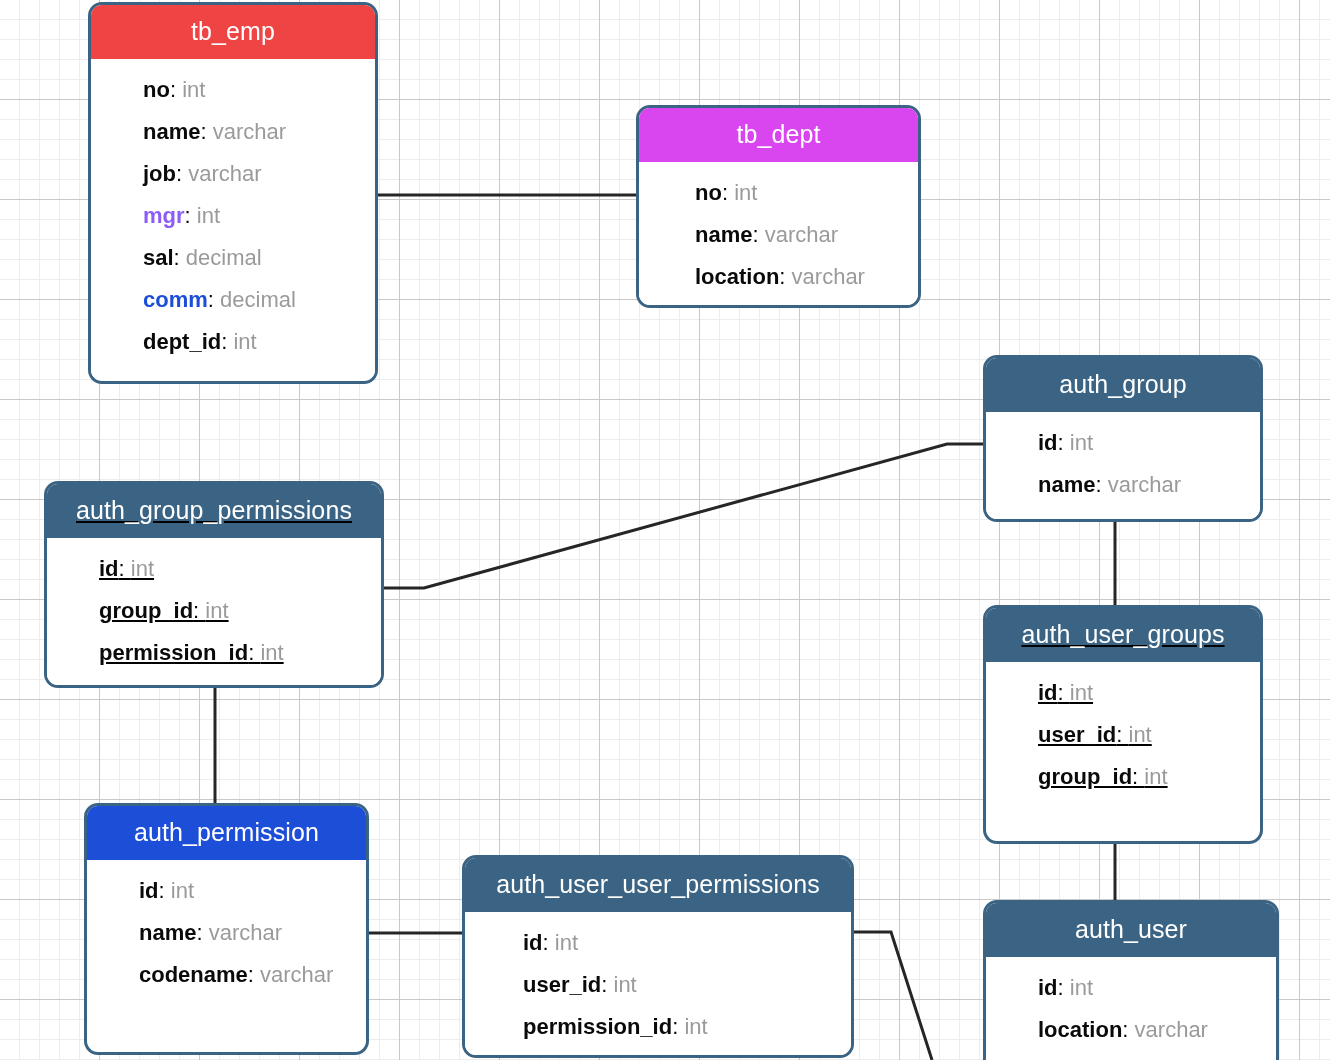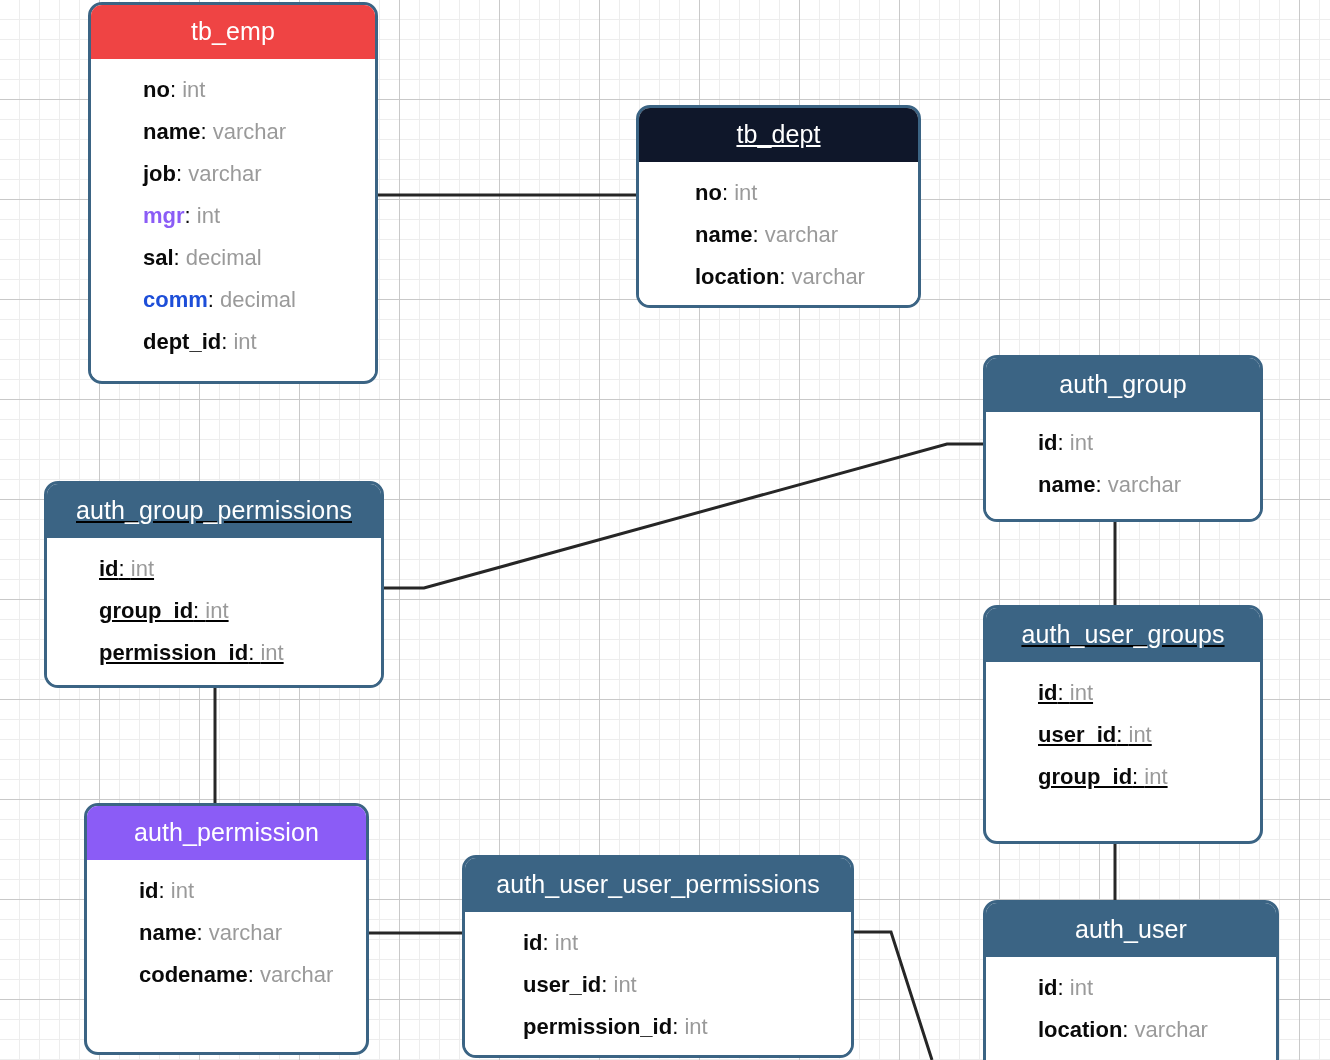--- a/index.html
+++ b/index.html
@@ -97,21 +97,21 @@
           <div class="field"><span class="fname" style="color: rgb(10, 10, 10);">no</span><span style="color: rgb(10, 10, 10);">: </span><span class="ftype" style="color: rgb(154, 154, 154);">int</span></div>
           <div class="field"><span class="fname" style="color: rgb(10, 10, 10);">name</span><span style="color: rgb(10, 10, 10);">: </span><span class="ftype" style="color: rgb(154, 154, 154);">varchar</span></div>
           <div class="field"><span class="fname" style="color: rgb(10, 10, 10);">job</span><span style="color: rgb(10, 10, 10);">: </span><span class="ftype" style="color: rgb(154, 154, 154);">varchar</span></div>
           <div class="field"><span class="fname" style="color: #8b5cf6;">mgr</span><span style="color: rgb(10, 10, 10);">: </span><span class="ftype" style="color: rgb(154, 154, 154);">int</span></div>
           <div class="field"><span class="fname" style="color: rgb(10, 10, 10);">sal</span><span style="color: rgb(10, 10, 10);">: </span><span class="ftype" style="color: rgb(154, 154, 154);">decimal</span></div>
           <div class="field"><span class="fname" style="color: #1d4ed8;">comm</span><span style="color: rgb(10, 10, 10);">: </span><span class="ftype" style="color: rgb(154, 154, 154);">decimal</span></div>
           <div class="field"><span class="fname" style="color: rgb(10, 10, 10);">dept_id</span><span style="color: rgb(10, 10, 10);">: </span><span class="ftype" style="color: rgb(154, 154, 154);">int</span></div>
         </div>
       </div>
       <div class="entity indent-md" style="left: 636px; top: 105px; width: 285px; height: 203px; border-color: rgb(59, 100, 132);">
-        <div class="entity-header" style="background: #0f172a; color: rgb(255, 255, 255); text-decoration: underline;">tb_dept</div>
+        <div class="entity-header" style="background: #d946ef; color: rgb(255, 255, 255);">tb_dept</div>
         <div class="entity-body">
           <div class="field"><span class="fname" style="color: rgb(10, 10, 10);">no</span><span style="color: rgb(10, 10, 10);">: </span><span class="ftype" style="color: rgb(154, 154, 154);">int</span></div>
           <div class="field"><span class="fname" style="color: rgb(10, 10, 10);">name</span><span style="color: rgb(10, 10, 10);">: </span><span class="ftype" style="color: rgb(154, 154, 154);">varchar</span></div>
           <div class="field"><span class="fname" style="color: rgb(10, 10, 10);">location</span><span style="color: rgb(10, 10, 10);">: </span><span class="ftype" style="color: rgb(154, 154, 154);">varchar</span></div>
         </div>
       </div>
       <div class="entity indent-sm" style="left: 983px; top: 355px; width: 280px; height: 167px; border-color: rgb(59, 100, 132);">
         <div class="entity-header" style="background: rgb(59, 100, 132); color: rgb(255, 255, 255);">auth_group</div>
         <div class="entity-body">
           <div class="field"><span class="fname" style="color: rgb(10, 10, 10);">id</span><span style="color: rgb(10, 10, 10);">: </span><span class="ftype" style="color: rgb(154, 154, 154);">int</span></div>
@@ -128,21 +128,21 @@
       </div>
       <div class="entity indent-sm" style="left: 983px; top: 605px; width: 280px; height: 239px; border-color: rgb(59, 100, 132); text-decoration: underline;">
         <div class="entity-header" style="background: rgb(59, 100, 132); color: rgb(255, 255, 255);">auth_user_groups</div>
         <div class="entity-body">
           <div class="field"><span class="fname" style="color: rgb(10, 10, 10);">id</span><span style="color: rgb(10, 10, 10);">: </span><span class="ftype" style="color: rgb(154, 154, 154);">int</span></div>
           <div class="field"><span class="fname" style="color: rgb(10, 10, 10);">user_id</span><span style="color: rgb(10, 10, 10);">: </span><span class="ftype" style="color: rgb(154, 154, 154);">int</span></div>
           <div class="field"><span class="fname" style="color: rgb(10, 10, 10);">group_id</span><span style="color: rgb(10, 10, 10);">: </span><span class="ftype" style="color: rgb(154, 154, 154);">int</span></div>
         </div>
       </div>
       <div class="entity indent-sm" style="left: 84px; top: 803px; width: 285px; height: 252px; border-color: rgb(59, 100, 132);">
-        <div class="entity-header" style="background: #8b5cf6; color: rgb(255, 255, 255);">auth_permission</div>
+        <div class="entity-header" style="background: #1d4ed8; color: rgb(255, 255, 255);">auth_permission</div>
         <div class="entity-body">
           <div class="field"><span class="fname" style="color: rgb(10, 10, 10);">id</span><span style="color: rgb(10, 10, 10);">: </span><span class="ftype" style="color: rgb(154, 154, 154);">int</span></div>
           <div class="field"><span class="fname" style="color: rgb(10, 10, 10);">name</span><span style="color: rgb(10, 10, 10);">: </span><span class="ftype" style="color: rgb(154, 154, 154);">varchar</span></div>
           <div class="field"><span class="fname" style="color: rgb(10, 10, 10);">codename</span><span style="color: rgb(10, 10, 10);">: </span><span class="ftype" style="color: rgb(154, 154, 154);">varchar</span></div>
         </div>
       </div>
       <div class="entity indent-lg" style="left: 462px; top: 855px; width: 392px; height: 203px; border-color: rgb(59, 100, 132);">
         <div class="entity-header" style="background: rgb(59, 100, 132); color: rgb(255, 255, 255);">auth_user_user_permissions</div>
         <div class="entity-body">
           <div class="field"><span class="fname" style="color: rgb(10, 10, 10);">id</span><span style="color: rgb(10, 10, 10);">: </span><span class="ftype" style="color: rgb(154, 154, 154);">int</span></div>

